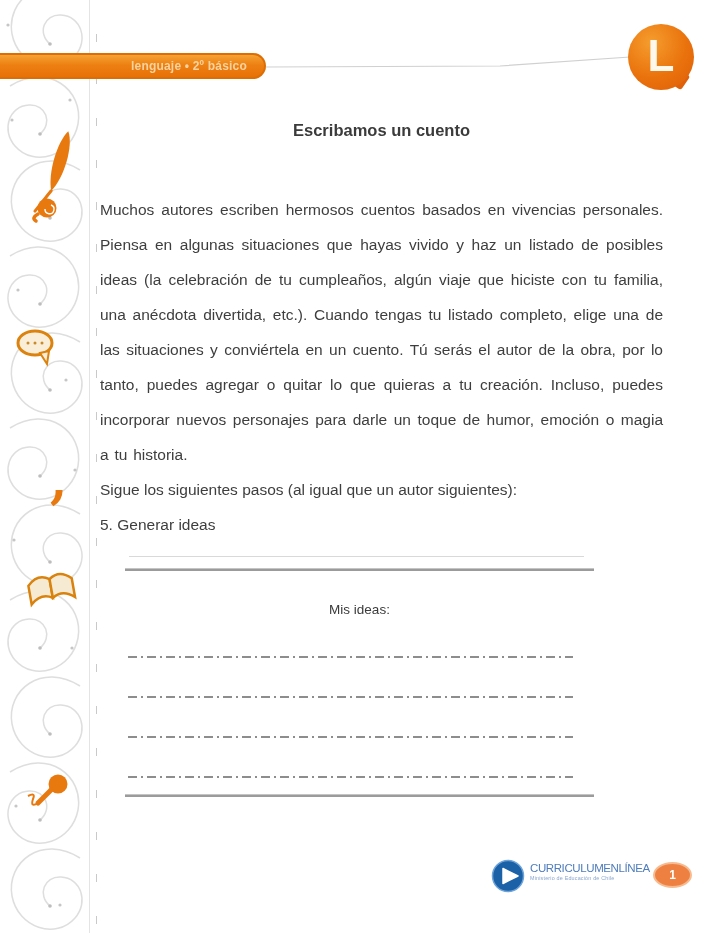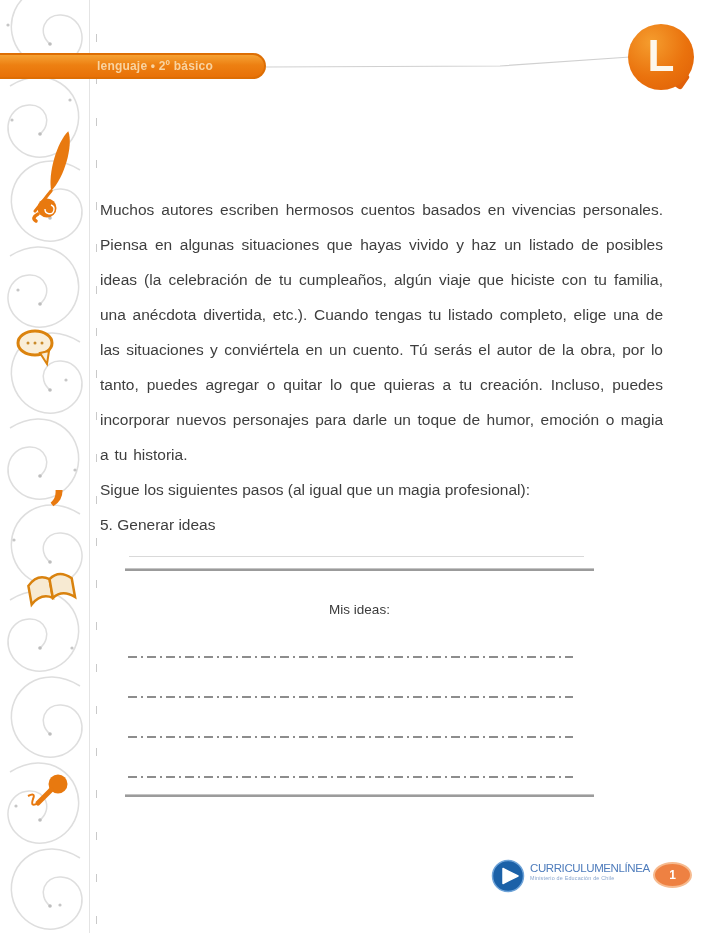--- a/index.html
+++ b/index.html
@@ -17,21 +17,21 @@
     position:absolute; left:96px; top:0; width:1px; height:933px;
     background:repeating-linear-gradient(180deg, transparent 0 34px, #c9c9c9 34px 42px);
   }
 
   
   .subject-pill {
     position:absolute; left:0; top:53px; width:266px; height:26px;
     border-radius:0 13px 13px 0;
     background:linear-gradient(180deg,#f6a234 0%, #ed8012 45%, #e87107 100%);
     border:2px solid #dd6e04; border-left:none;
-    display:flex; align-items:center; z-index:5;
+    display:flex; align-items:center; z-index:5;padding-left:34px;
   }
   .subject-pill span {
     padding-left:97px; font-size:12px; font-weight:bold; color:#f8d3a0;
     letter-spacing:0.2px; white-space:nowrap;
   }
   .connector { position:absolute; left:0; top:0; width:720px; height:100px; z-index:3; }
   .letter-circle {
     position:absolute; left:628px; top:24px; width:66px; height:66px; z-index:6;
   }
   .letter-circle .tip {
@@ -179,24 +179,25 @@
   <div class="subject-pill">
     <span>lenguaje • 2º básico</span>
   </div>
   <div class="letter-circle">
     <div class="tip"></div>
     <div class="disc">
       <span>L</span>
     </div>
   </div>
 
+  <h1 class="page-title">Escribamos un cuento</h1>
 
   <div class="body-block">
     <p class="para">Muchos autores escriben hermosos cuentos basados en vivencias personales. Piensa en algunas situaciones que hayas vivido y haz un listado de posibles ideas (la celebración de tu cumpleaños, algún viaje que hiciste con tu familia, una anécdota divertida, etc.).  Cuando tengas tu listado completo, elige una de las situaciones y conviértela en un cuento. Tú serás el autor de la obra, por lo tanto, puedes agregar o quitar lo que quieras a tu creación. Incluso, puedes incorporar nuevos personajes para darle un toque de humor, emoción o magia a tu historia.</p>
-    <p class="plain">Sigue los siguientes pasos (al igual que un magia profesional):</p>
+    <p class="plain">Sigue los siguientes pasos (al igual que un autor siguientes):</p>
     <p class="plain">5. Generar ideas</p>
   </div>
 
   <section class="ideas-box">
     <div class="rule-thin"></div>
     <div class="rule-thick top"></div>
     <h2 class="ideas-heading">Mis ideas:</h2>
     <div class="write-line l1"></div>
     <div class="write-line l2"></div>
     <div class="write-line l3"></div>

